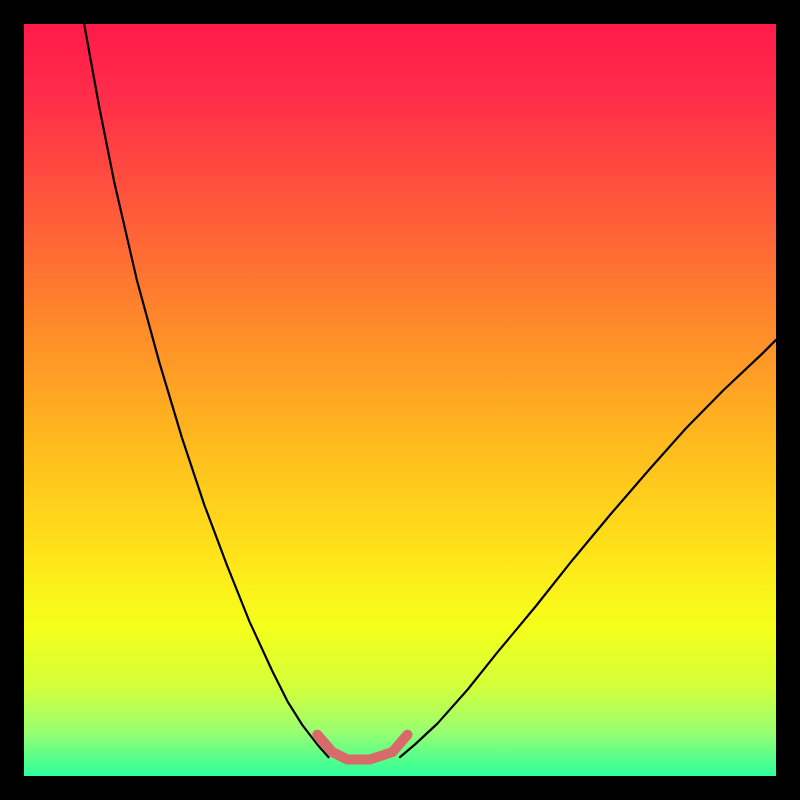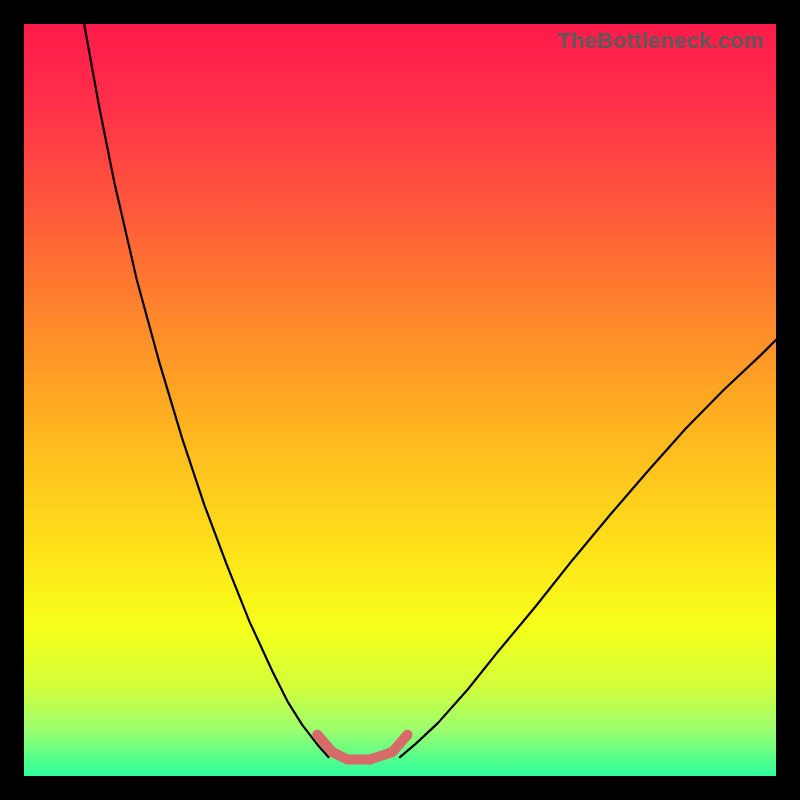--- a/index.html
+++ b/index.html
@@ -74,15 +74,14 @@
       </defs>
       <rect x="0" y="0" width="100" height="100" fill="url(#bg-grad)"></rect>
     </svg>
     <svg class="curves" viewBox="0 0 100 100" preserveAspectRatio="none">
       <g id="series-group">
           <path d="M8.000 0.000 L10.000 11.000 L12.000 21.000 L15.000 34.000 L18.000 45.000 L21.000 55.000 L24.000 64.000 L27.000 72.000 L30.000 79.500 L33.000 86.000 L35.000 90.000 L37.000 93.200 L39.000 95.800 L40.500 97.500" fill="none" stroke="#000000" stroke-width="2.2" stroke-linecap="round" stroke-linejoin="round" vector-effect="non-scaling-stroke"></path>
           <path d="M50.000 97.500 L52.000 95.800 L55.000 93.000 L59.000 88.500 L63.000 83.500 L68.000 77.500 L73.000 71.200 L78.000 65.200 L83.000 59.400 L88.000 53.800 L93.000 48.700 L98.000 44.000 L100.000 42.000" fill="none" stroke="#000000" stroke-width="2.2" stroke-linecap="round" stroke-linejoin="round" vector-effect="non-scaling-stroke"></path>
           <path d="M39.000 94.500 L41.000 96.800 L43.000 97.800 L46.000 97.800 L49.000 96.800 L51.000 94.500" fill="none" stroke="#d86a6a" stroke-width="10" stroke-linecap="round" stroke-linejoin="round" vector-effect="non-scaling-stroke"></path>
         </g>
     </svg>
-    <div class="watermark">TheBottleneck.com</div>
   </div>
 </div>
 
 </body></html>

